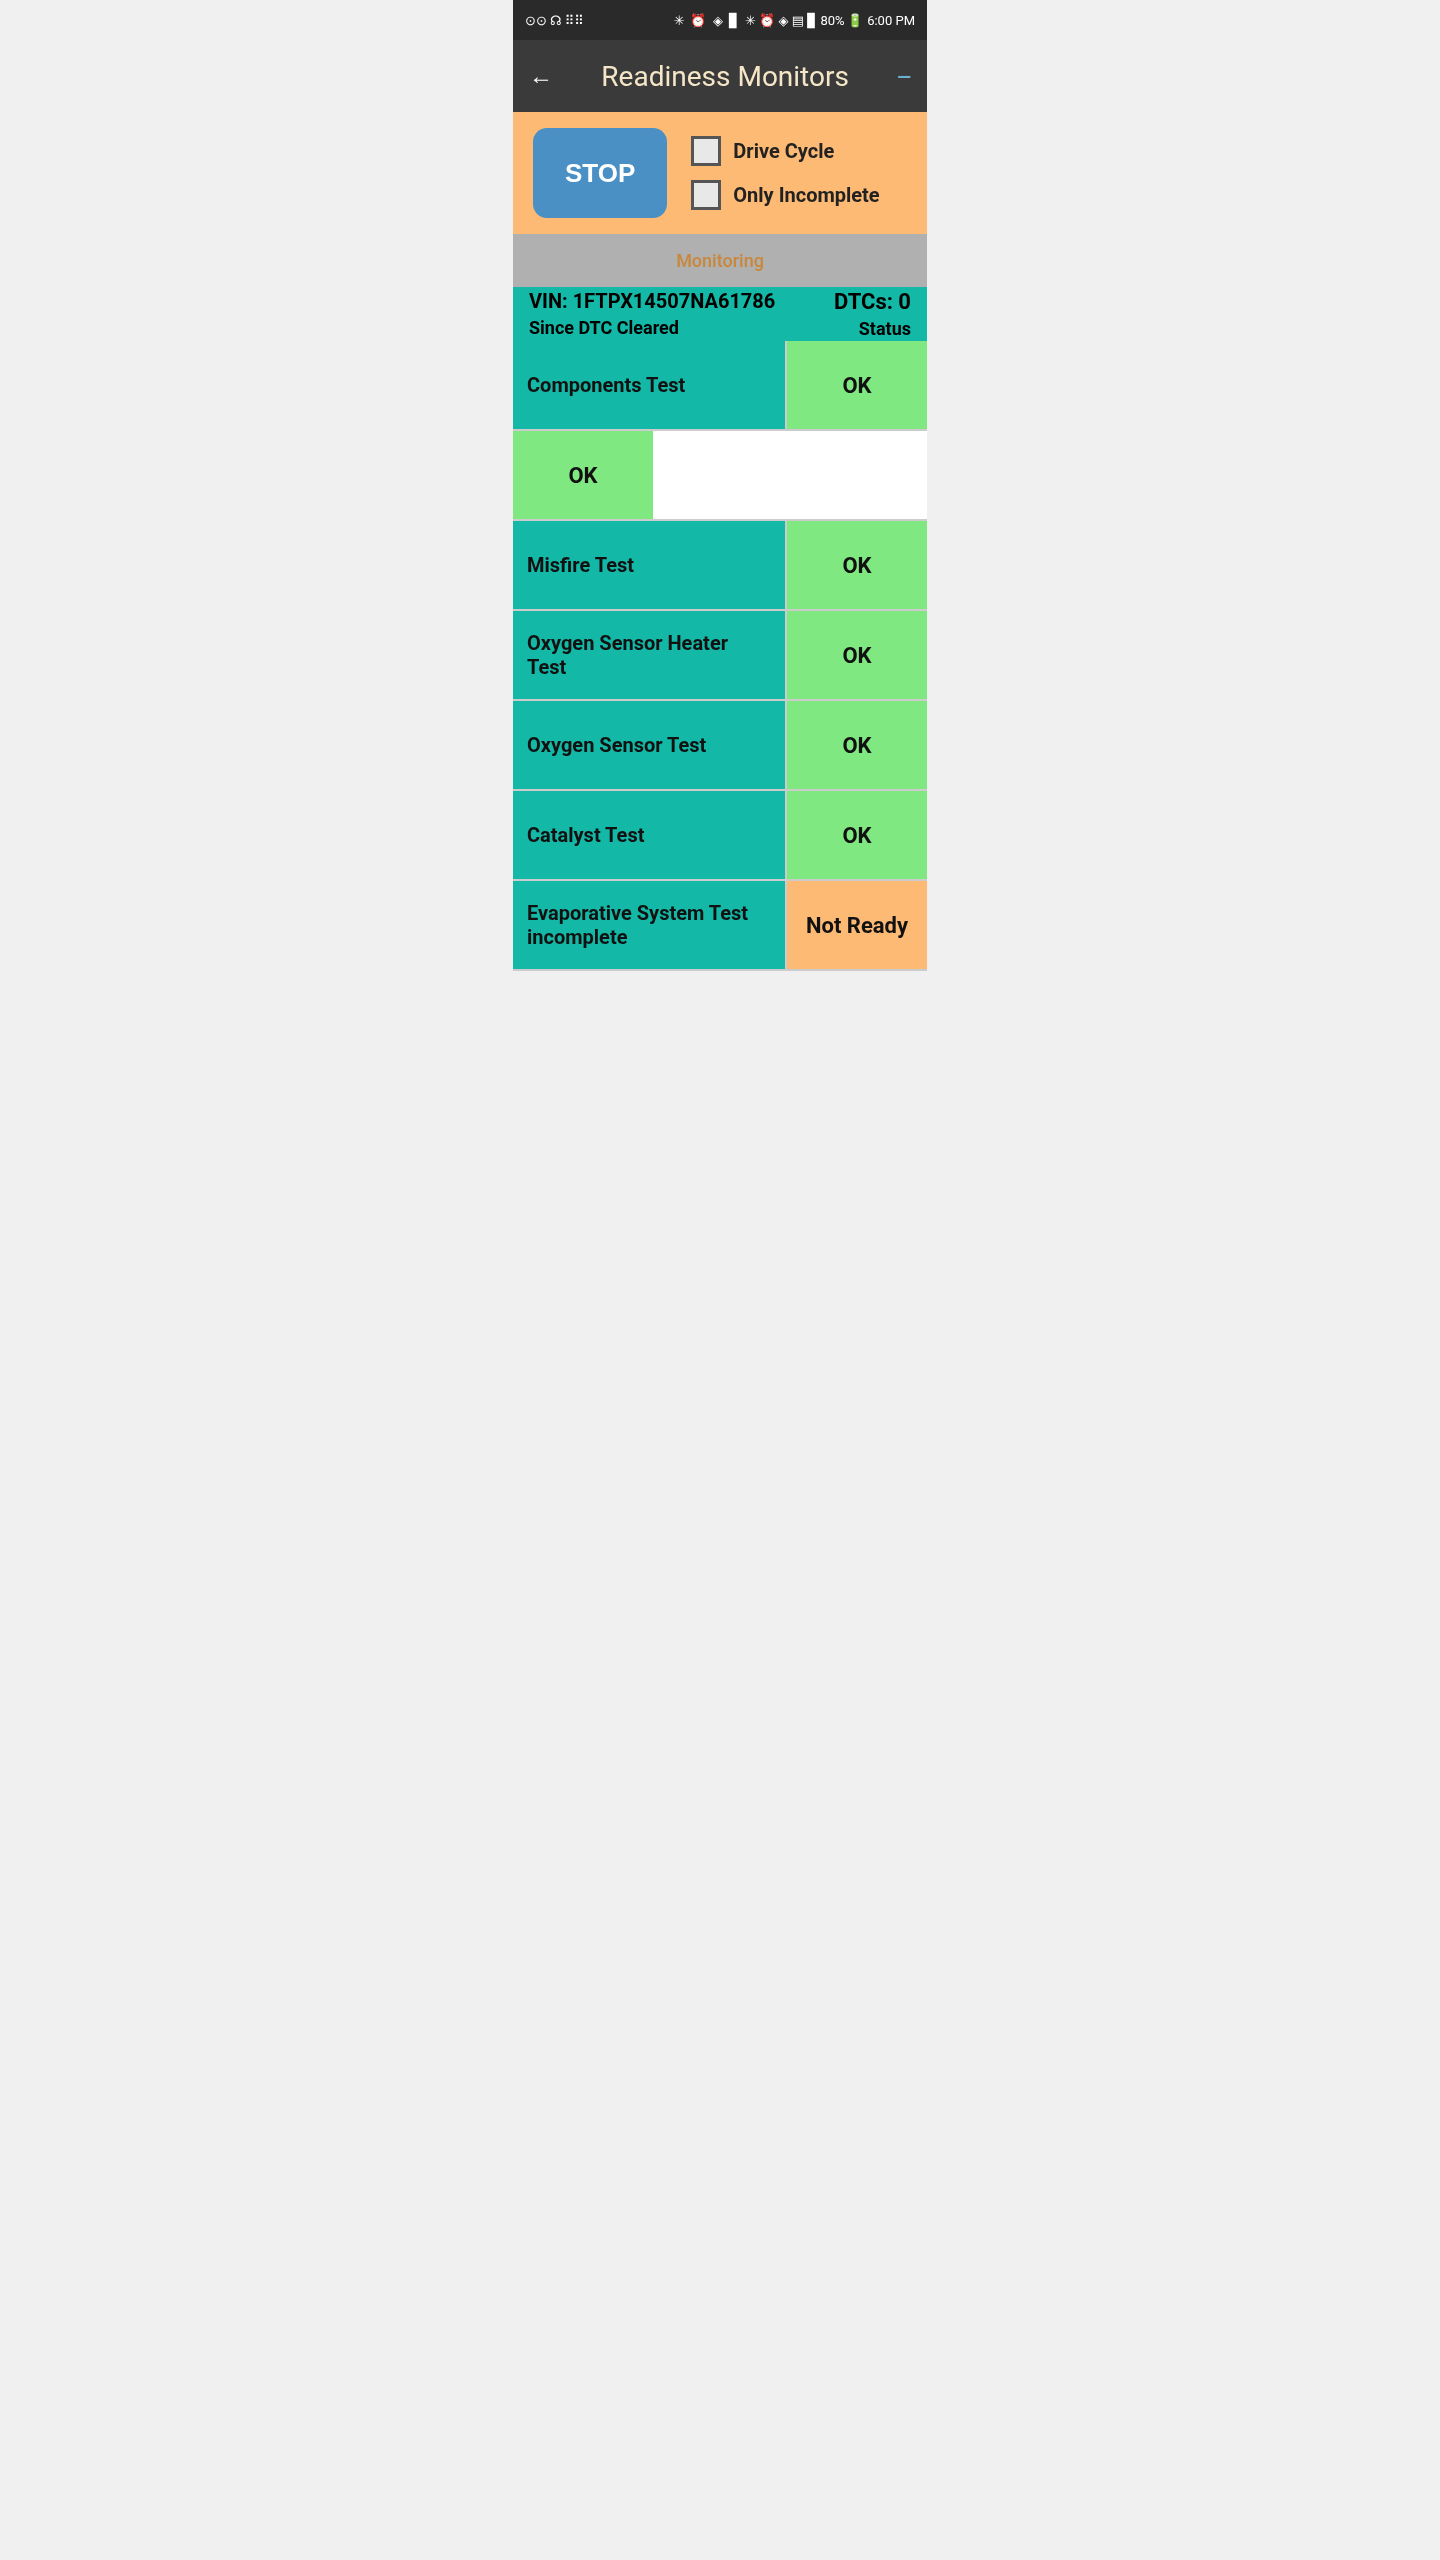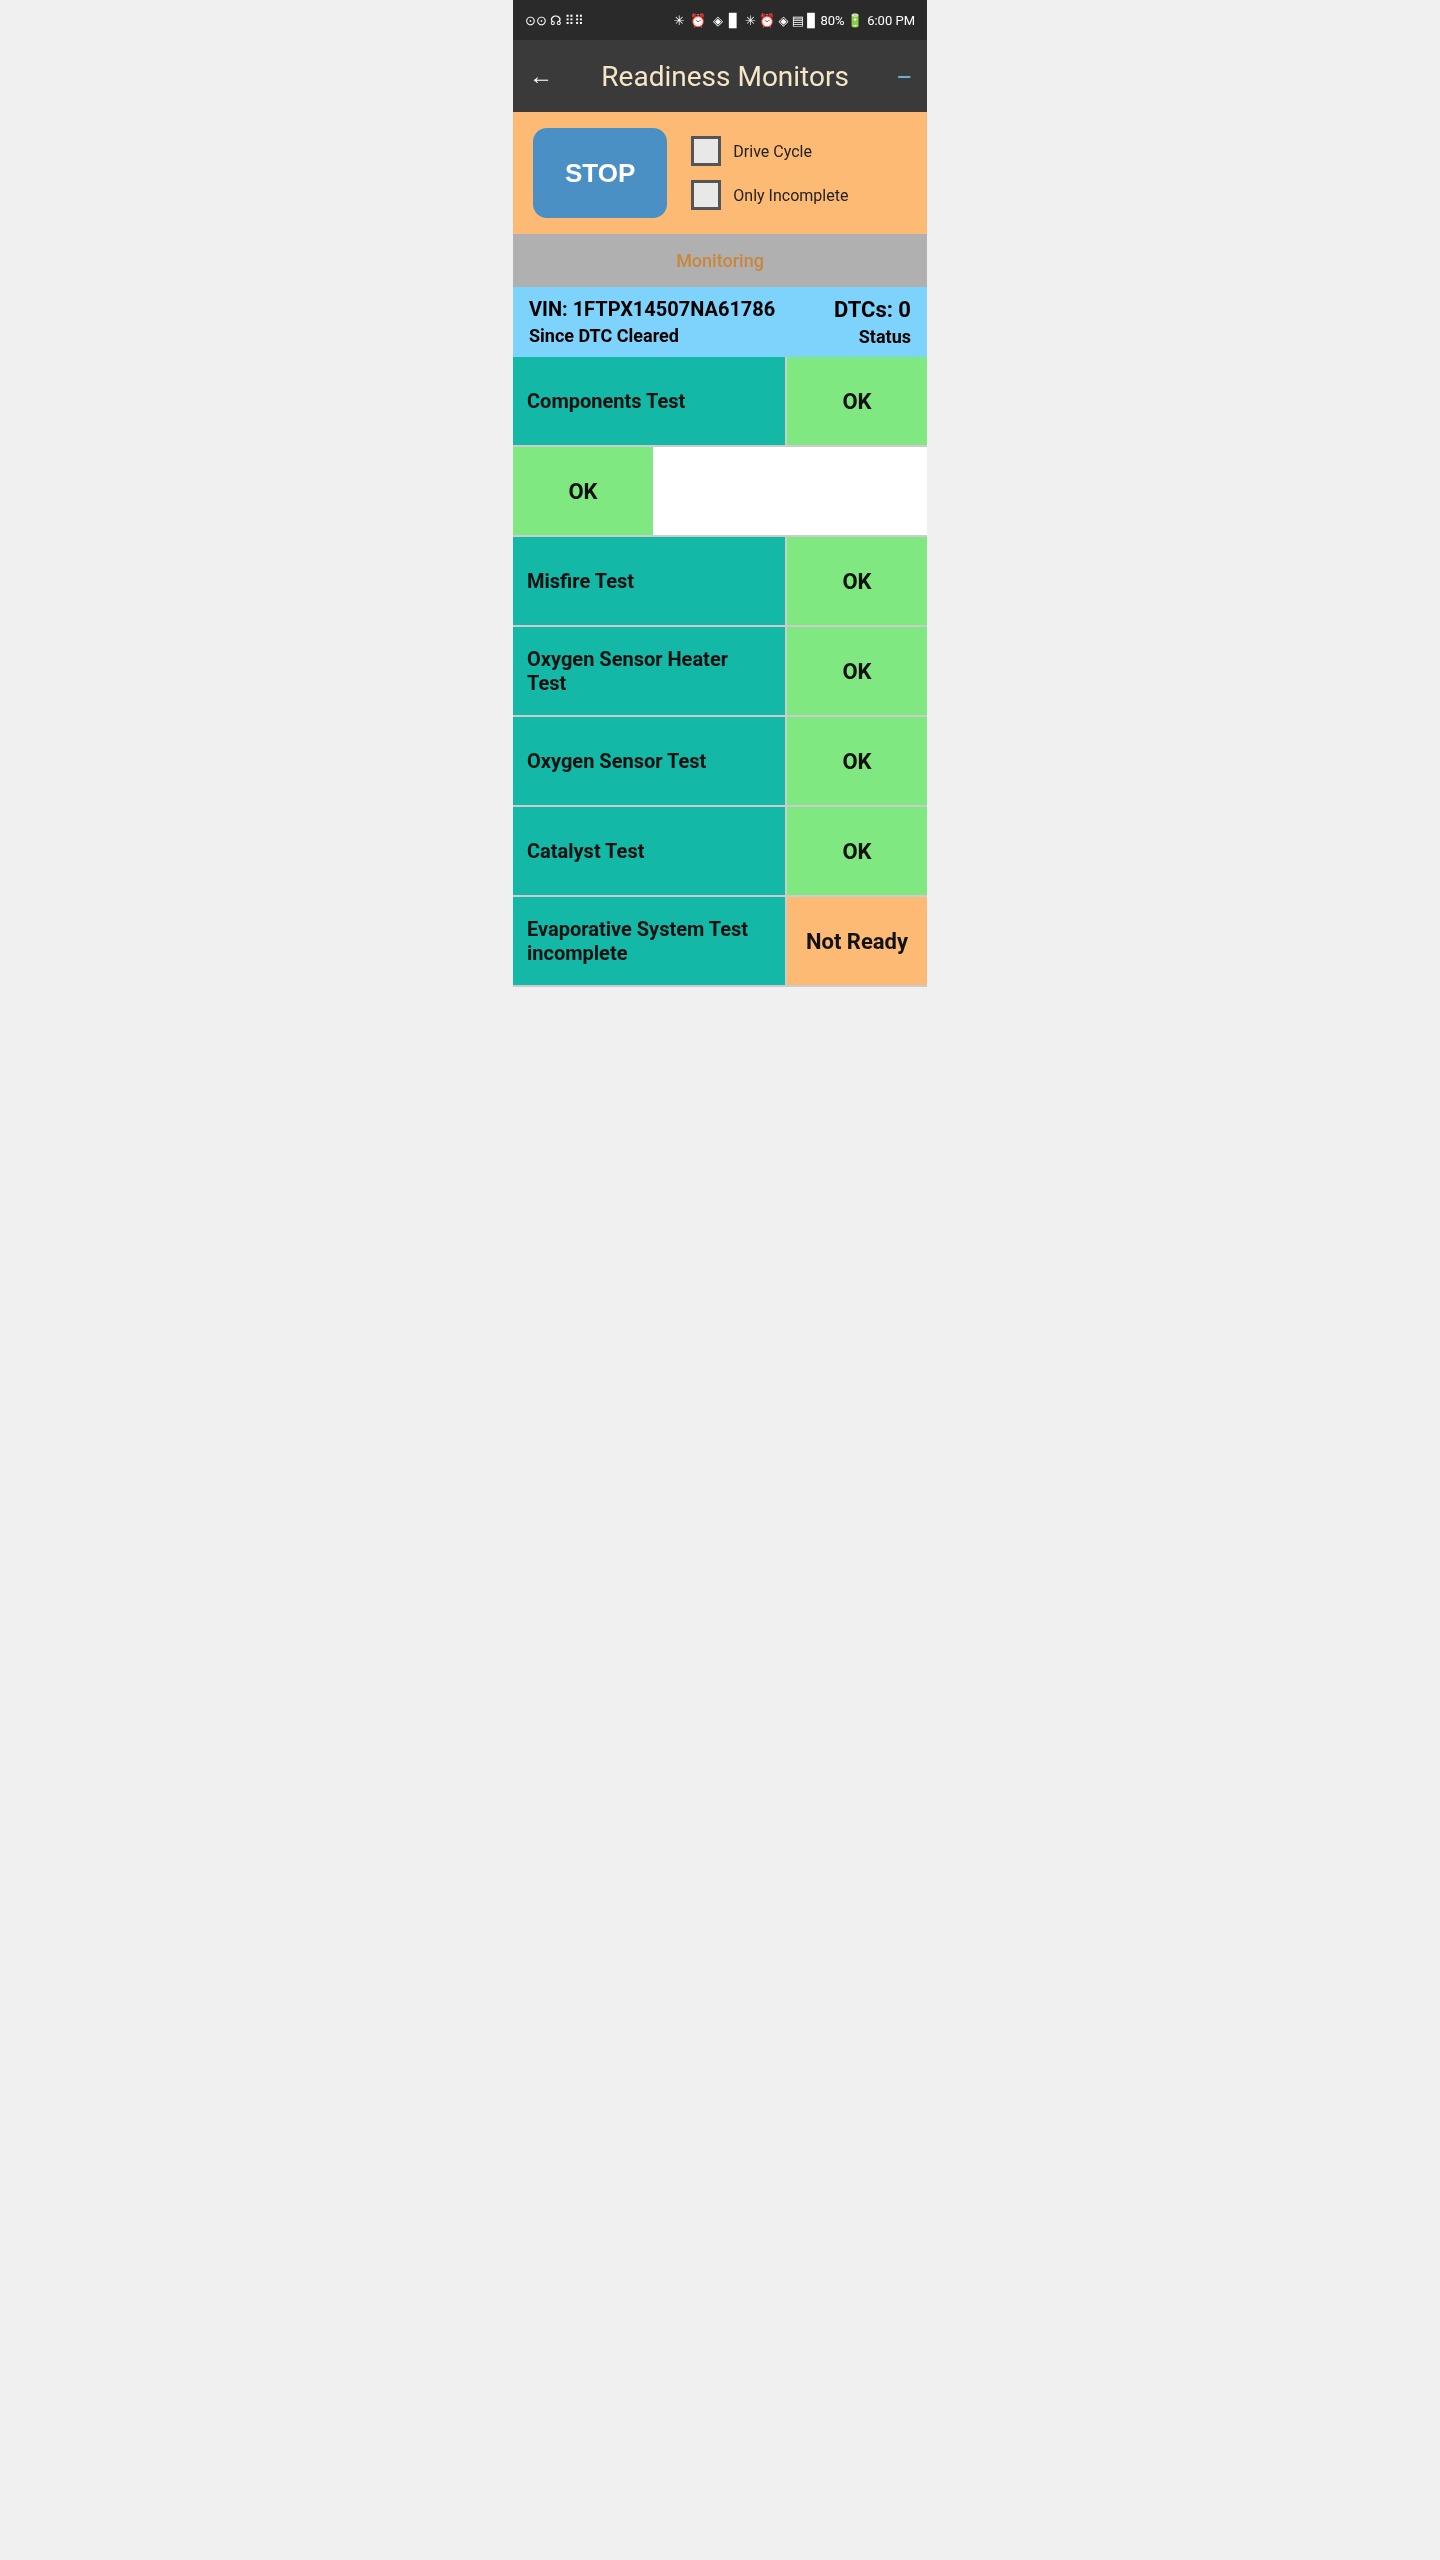--- a/index.html
+++ b/index.html
@@ -109,39 +109,39 @@
 
     .checkbox-box {
       width: 30px;
       height: 30px;
       border: 3px solid #555;
       background: #e8e8e8;
       flex-shrink: 0;
     }
 
     .checkbox-label {
-      font-size: 16px;
+      font-size: 20px;
       color: #222;
-      font-weight: 400;
+      font-weight: 700;
     }
 
     
     .monitoring-bar {
       background: #b0b0b0;
       text-align: center;
       padding: 16px;
       font-size: 18px;
       color: #c8873a;
       font-weight: 500;
     }
 
     
     .vin-header {
-      background: #7dd3fc;
-      padding: 10px 16px;
+      background: #14b8a6;
+      padding: 2px 16px;
       display: flex;
       justify-content: space-between;
       align-items: flex-start;
       gap: 48px;
     }
 
     .vin-left .vin-text {
       font-size: 20px;
       font-weight: bold;
       color: #000;

